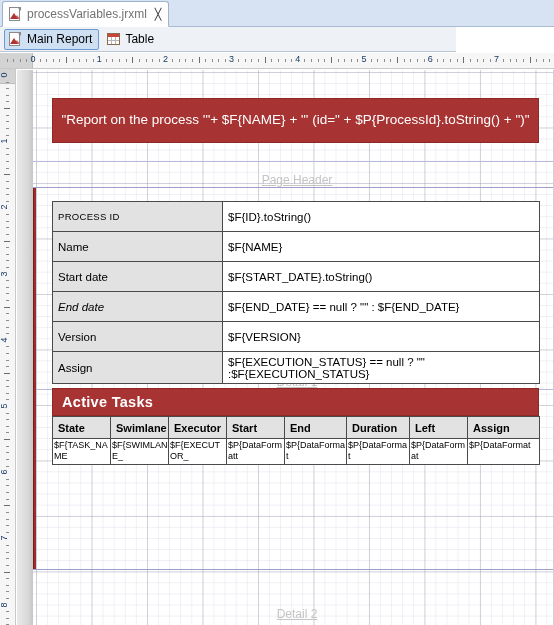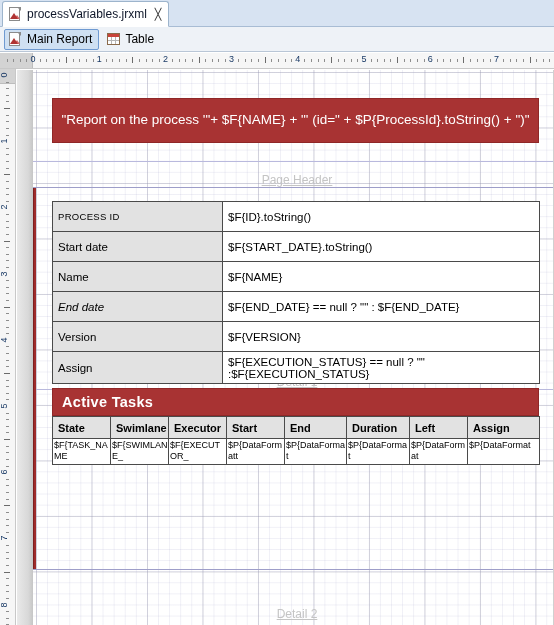--- a/index.html
+++ b/index.html
@@ -21,21 +21,21 @@
   .file-tab {
     position: absolute; left: 2px; top: 1px; height: 26px;
     display: flex; align-items: center; gap: 5px;
     padding: 0 7px 0 6px;
     background: #ffffff;
     border: 1px solid #9db4cc;
     border-bottom: 1px solid #ffffff;
     border-top-left-radius: 3px; border-top-right-radius: 3px;
   }
   .file-tab .label {
-    font-size: 12px; color: #0f172a; white-space: nowrap;
+    font-size: 12px; color: #737373; white-space: nowrap;
   }
   .file-tab .closer {
     font-size: 11px; color: #333; margin-left: 3px; line-height: 1;
   }
 
   
   .doc-icon { position: relative; width: 13px; height: 14px; flex: 0 0 13px; }
   .doc-icon .page {
     position: absolute; left: 0; top: 0; width: 11px; height: 14px;
     background: #fdfdfd; border: 1px solid #8a8a8a;
@@ -50,21 +50,21 @@
     border-bottom: 6px solid #b03333;
   }
   .doc-icon .hill2 {
     position: absolute; left: 5px; bottom: 2px; width: 0; height: 0;
     border-left: 3px solid transparent; border-right: 3px solid transparent;
     border-bottom: 4px solid #d26a6a;
   }
 
   
   .viewbar {
-    position: absolute; left: 0; top: 27px; width: 554px; height: 25px;
+    position: absolute; left: 0; top: 27px; width: 456px; height: 25px;
     background: #eef2f7;
     border-bottom: 1px solid #b9c6d6;
     display: flex; align-items: center;
     padding-left: 4px; gap: 4px;
   }
   .viewbtn {
     display: flex; align-items: center; gap: 5px;
     height: 21px; padding: 0 6px 0 4px;
     font-size: 12px; color: #000; white-space: nowrap;
   }
@@ -499,26 +499,26 @@
       <colgroup>
           <col style="width:170px">
           <col style="width:317px">
         </colgroup>
       <tbody id="fields-body">
           <tr>
             <td class="lbl smallcaps" style="height: 30px;">PROCESS ID</td>
             <td>$F{ID}.toString()</td>
           </tr>
           <tr>
+            <td class="lbl" style="height: 30px;">Name</td>
+            <td>$F{NAME}</td>
+          </tr>
+          <tr>
             <td class="lbl" style="height: 30px;">Start date</td>
             <td>$F{START_DATE}.toString()</td>
-          </tr>
-          <tr>
-            <td class="lbl" style="height: 30px;">Name</td>
-            <td>$F{NAME}</td>
           </tr>
           <tr>
             <td class="lbl" style="height: 30px; font-style: italic;">End date</td>
             <td>$F{END_DATE} == null ? "" : $F{END_DATE}</td>
           </tr>
           <tr>
             <td class="lbl" style="height: 30px;">Version</td>
             <td>$F{VERSION}</td>
           </tr>
           <tr>

